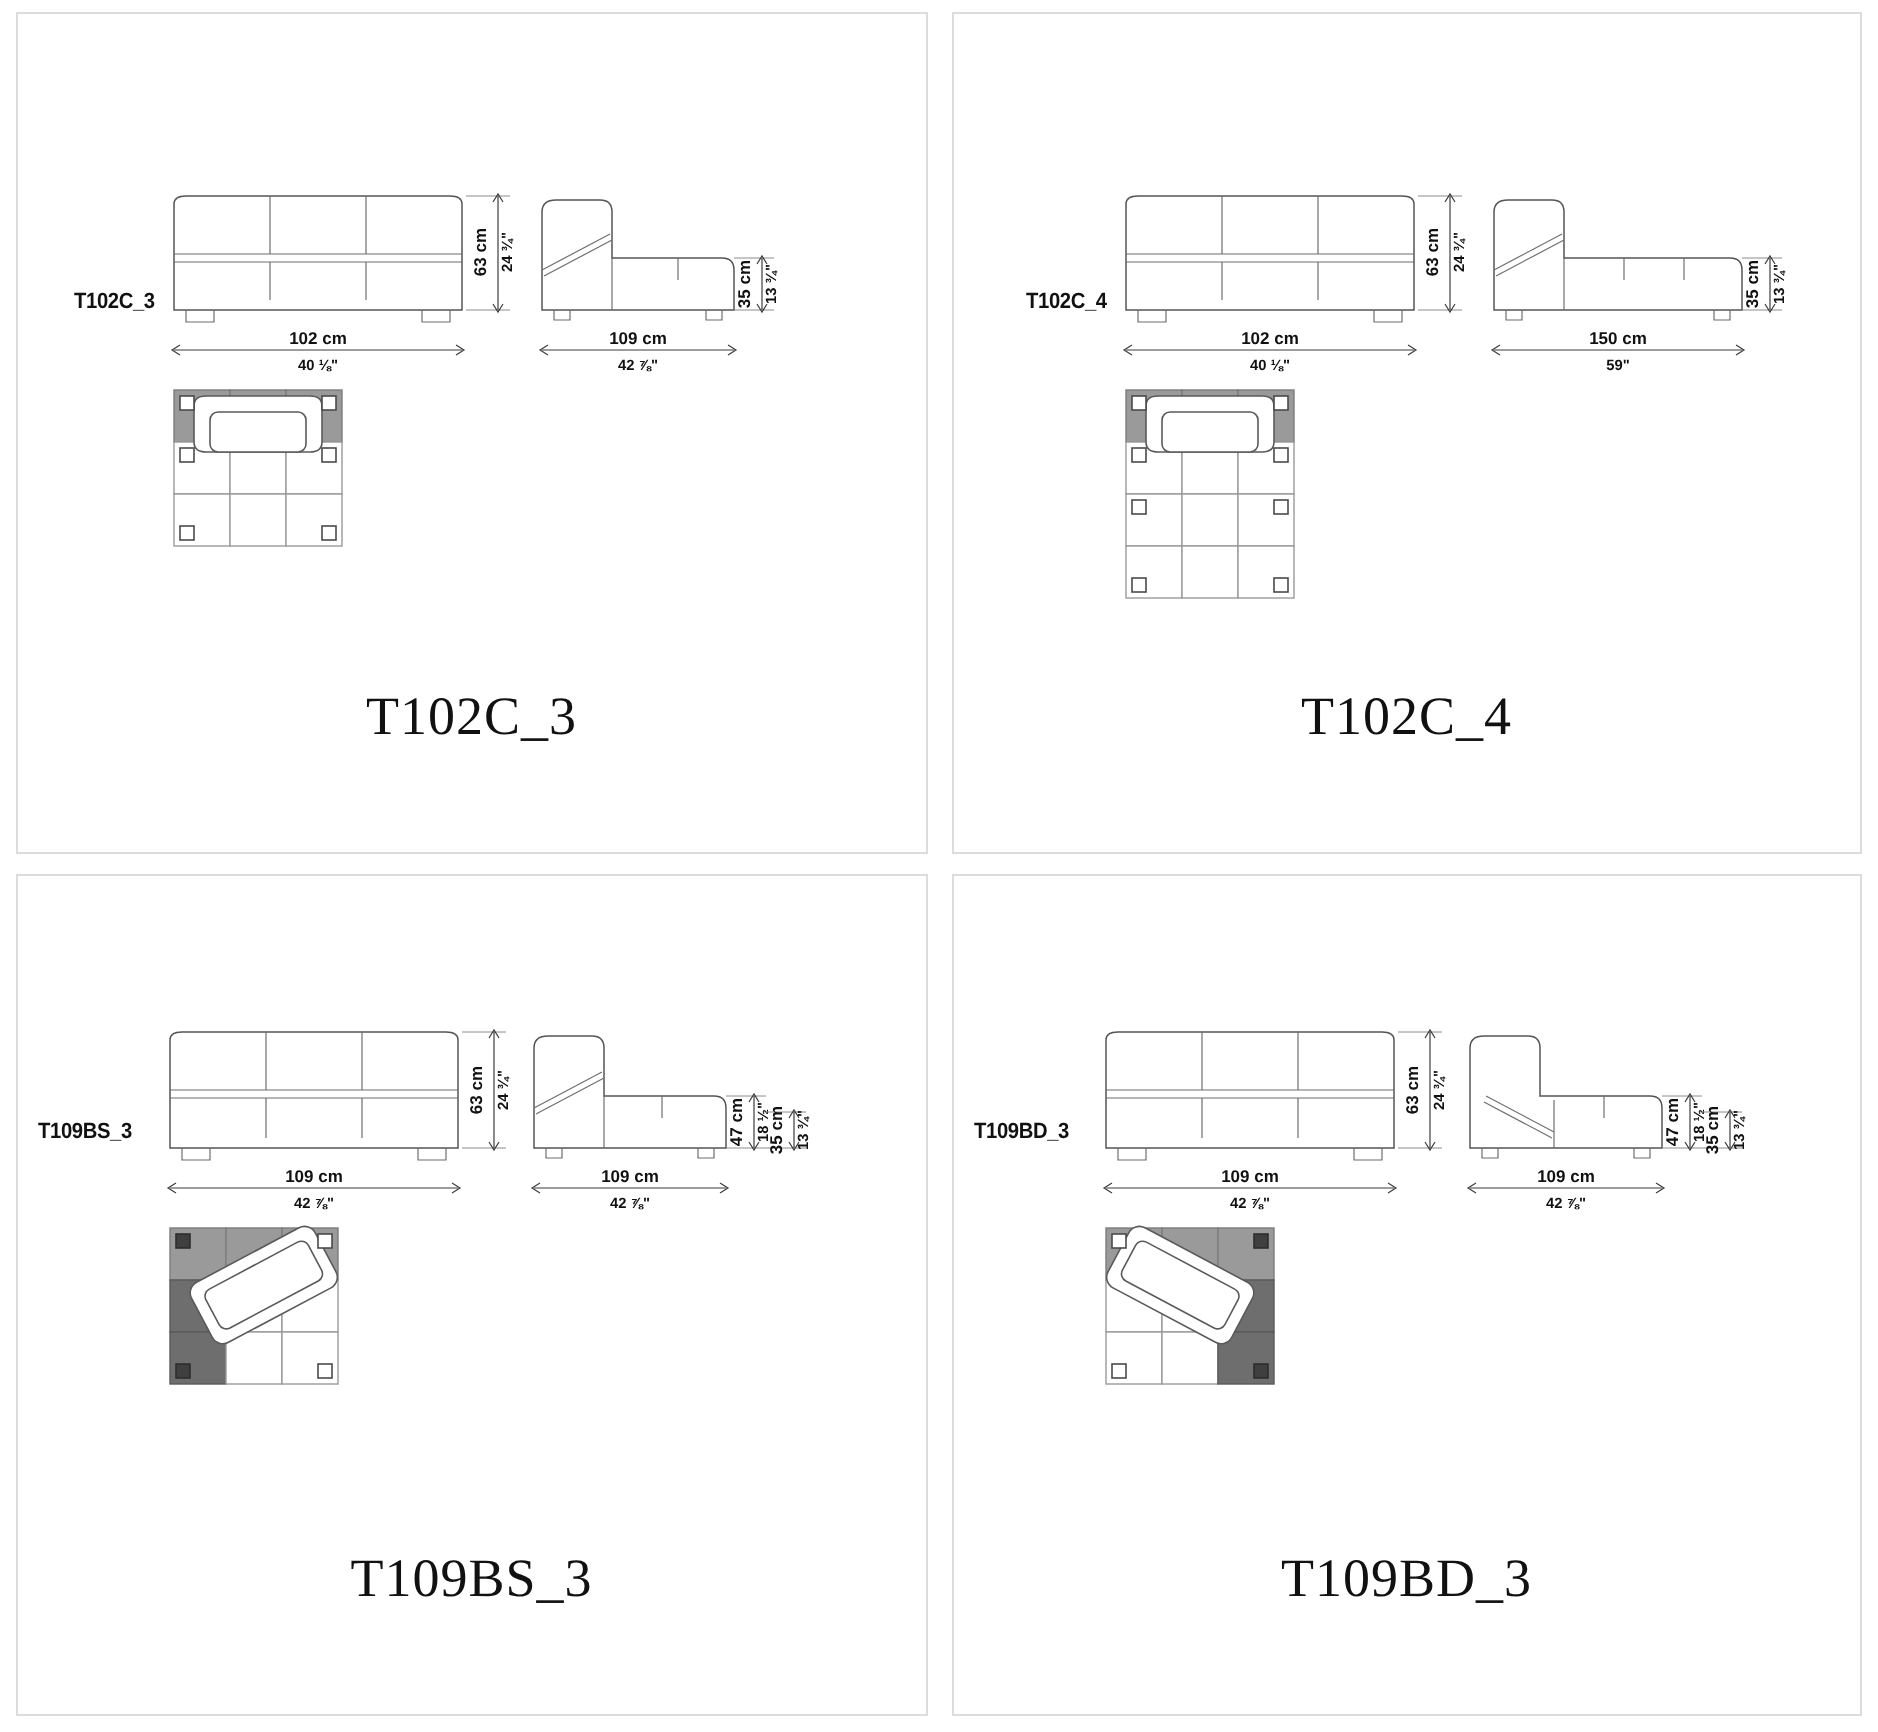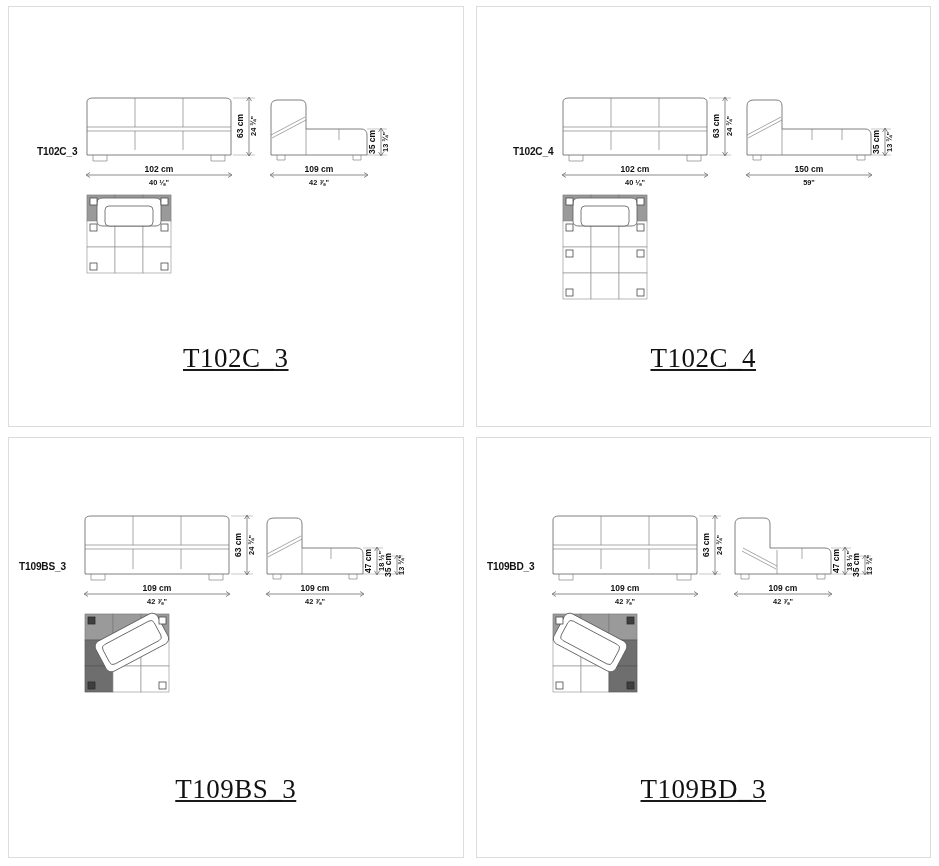--- a/index.html
+++ b/index.html
@@ -1,19 +1,19 @@
 <!DOCTYPE html>
 <html><head>
 <meta charset="utf-8">
 <style>
   html,body{margin:0;padding:0;background:#ffffff;}
   body{width:939px;height:866px;font-family:"Liberation Sans",sans-serif;color:#1a1a1a;}
   .sheet{width:939px;height:866px;box-sizing:border-box;padding:6px 8px 8px 8px;
          display:grid;grid-template-columns:1fr 1fr;grid-template-rows:1fr 1fr;
-         column-gap:12px;row-gap:10px;text-decoration:underline;}
+         column-gap:12px;row-gap:10px;}
   .panel{border:1px solid #dcdcdc;background:#fff;position:relative;box-sizing:border-box;
          display:flex;flex-direction:column;align-items:center;}
   .drawing{position:relative;width:100%;height:330px;}
   .caption{font-family:"Liberation Serif",serif;font-size:27px;letter-spacing:.5px;
            color:#111;text-align:center;margin-top:6px;}
   .modellabel{position:absolute;font-size:11px;font-weight:bold;letter-spacing:-0.2px;
               color:#111;white-space:nowrap;transform:scaleX(.92);transform-origin:left center;}
   svg{position:absolute;left:0;top:0;overflow:visible;}
   .dimtxt{font-family:"Liberation Sans",sans-serif;font-size:8.5px;font-weight:bold;fill:#111;}
   .dimtxt.small{font-size:7.4px;}

